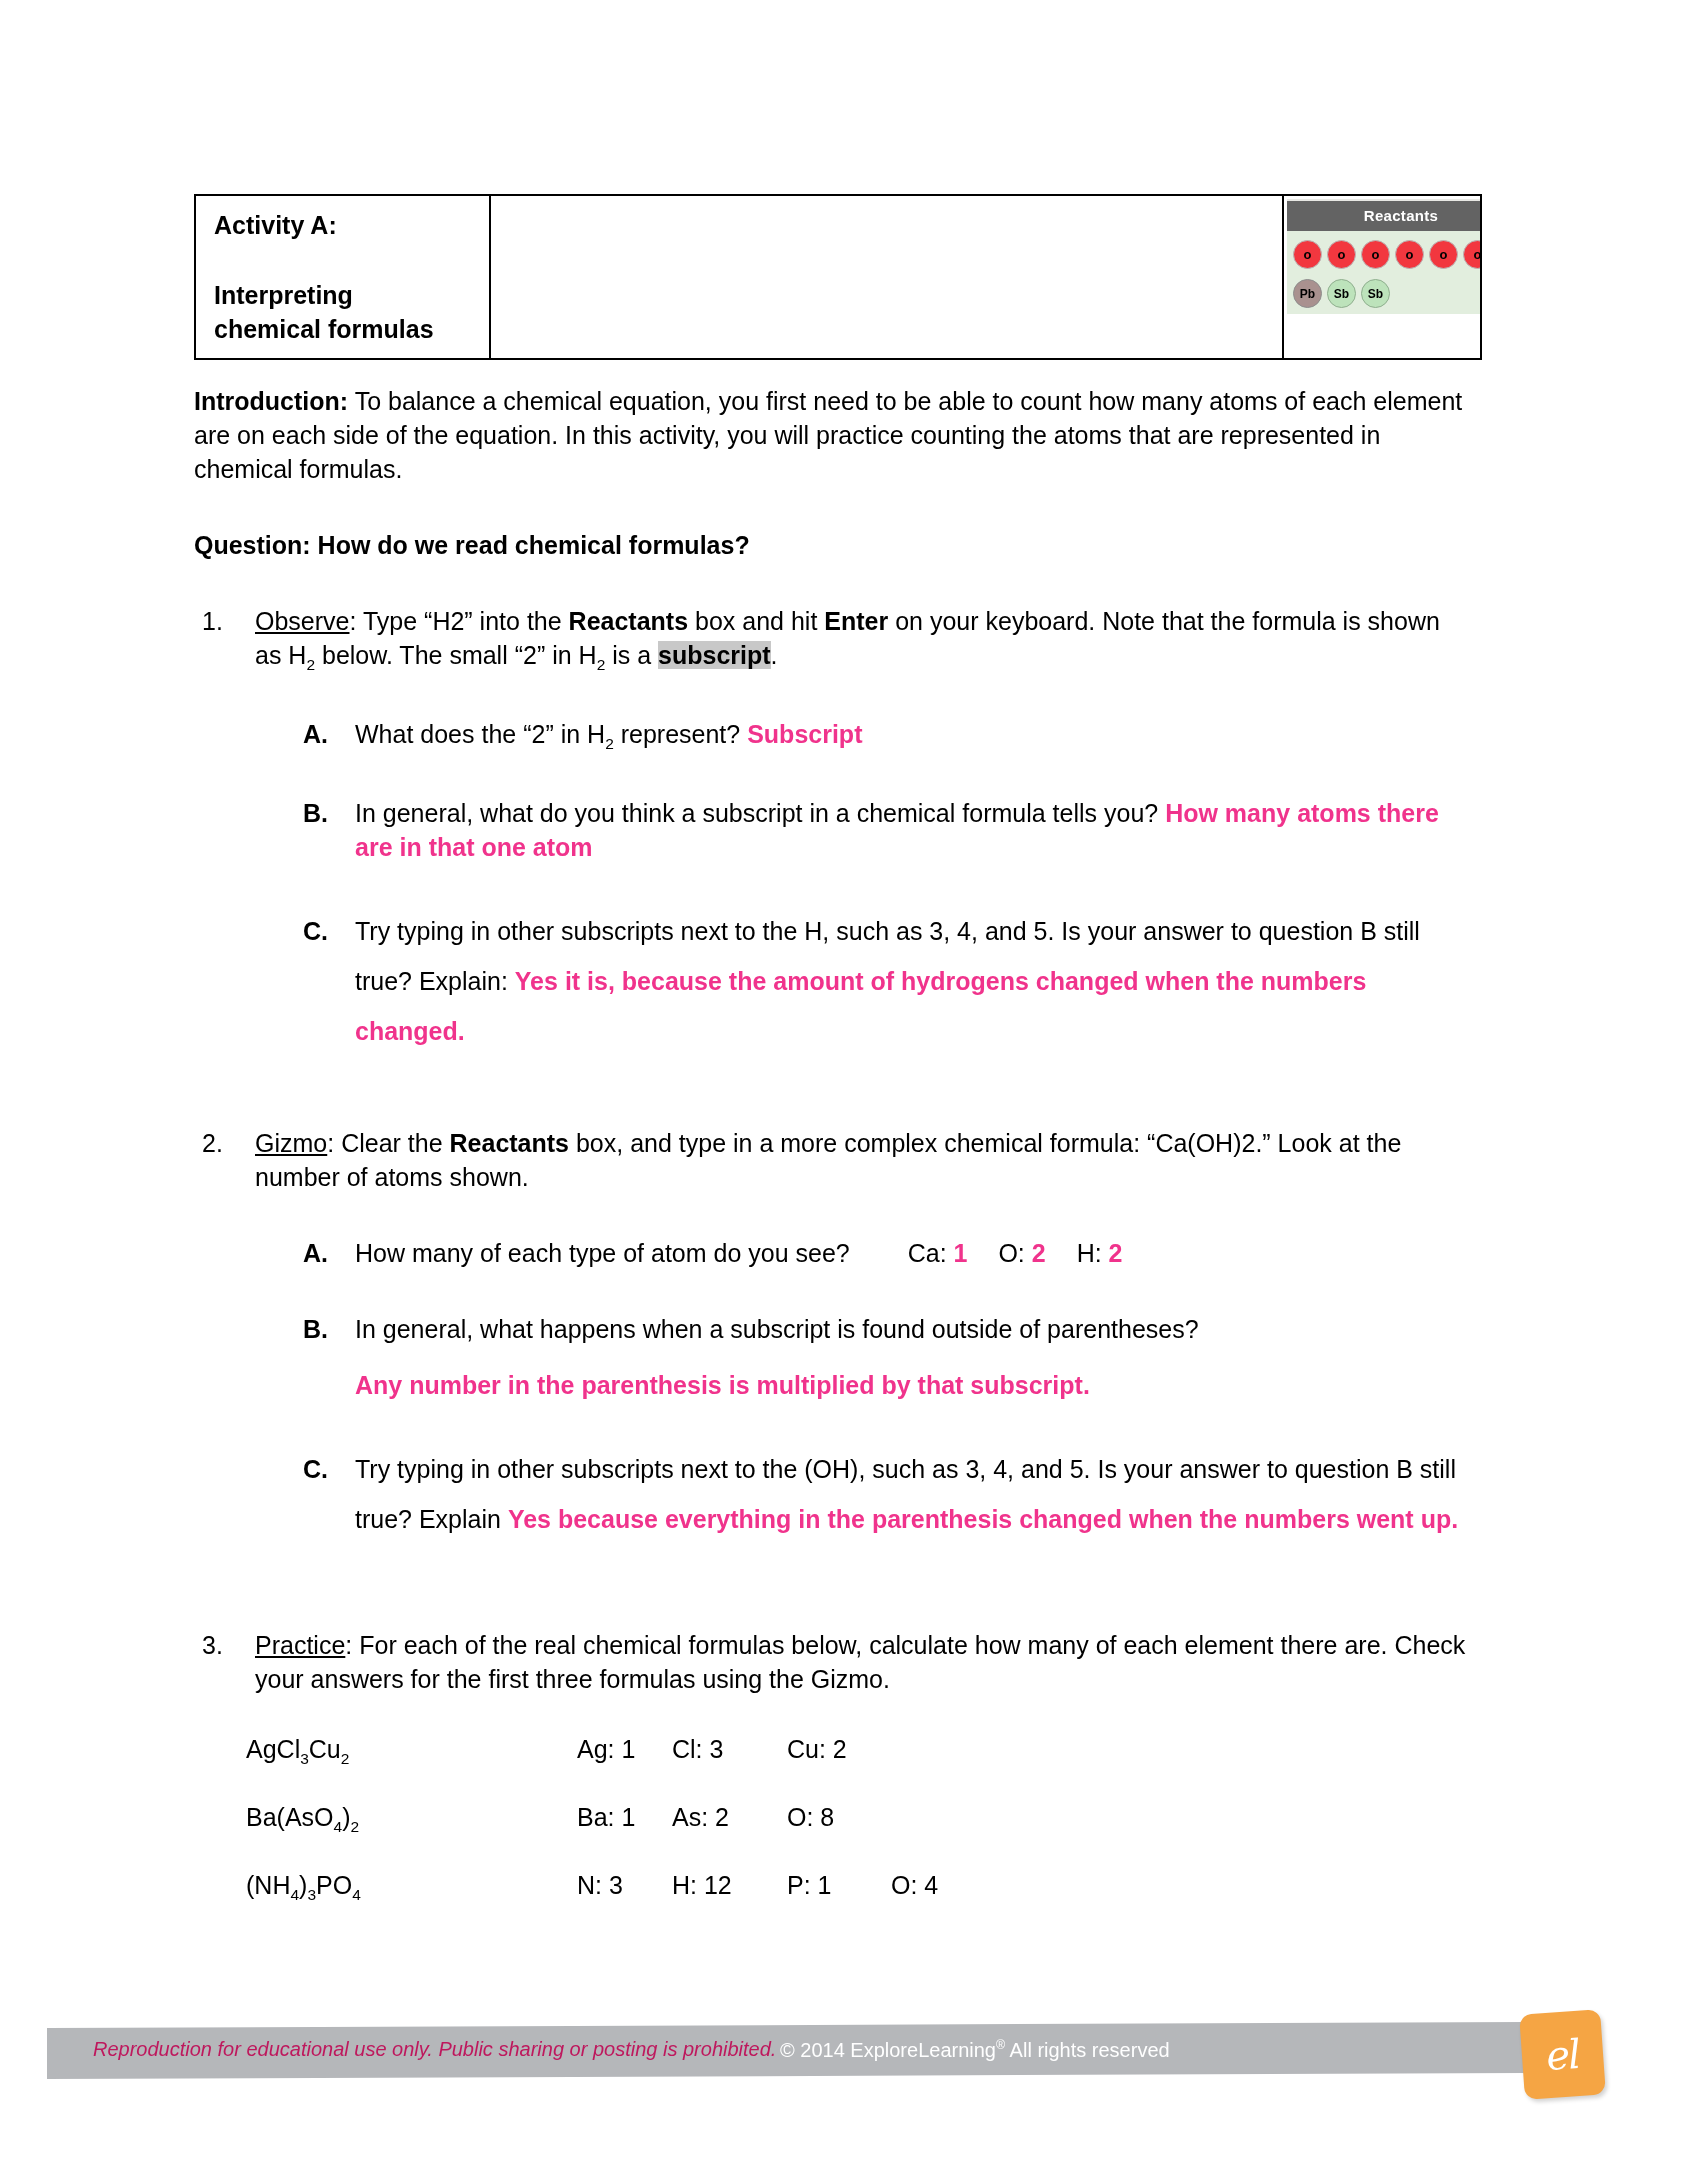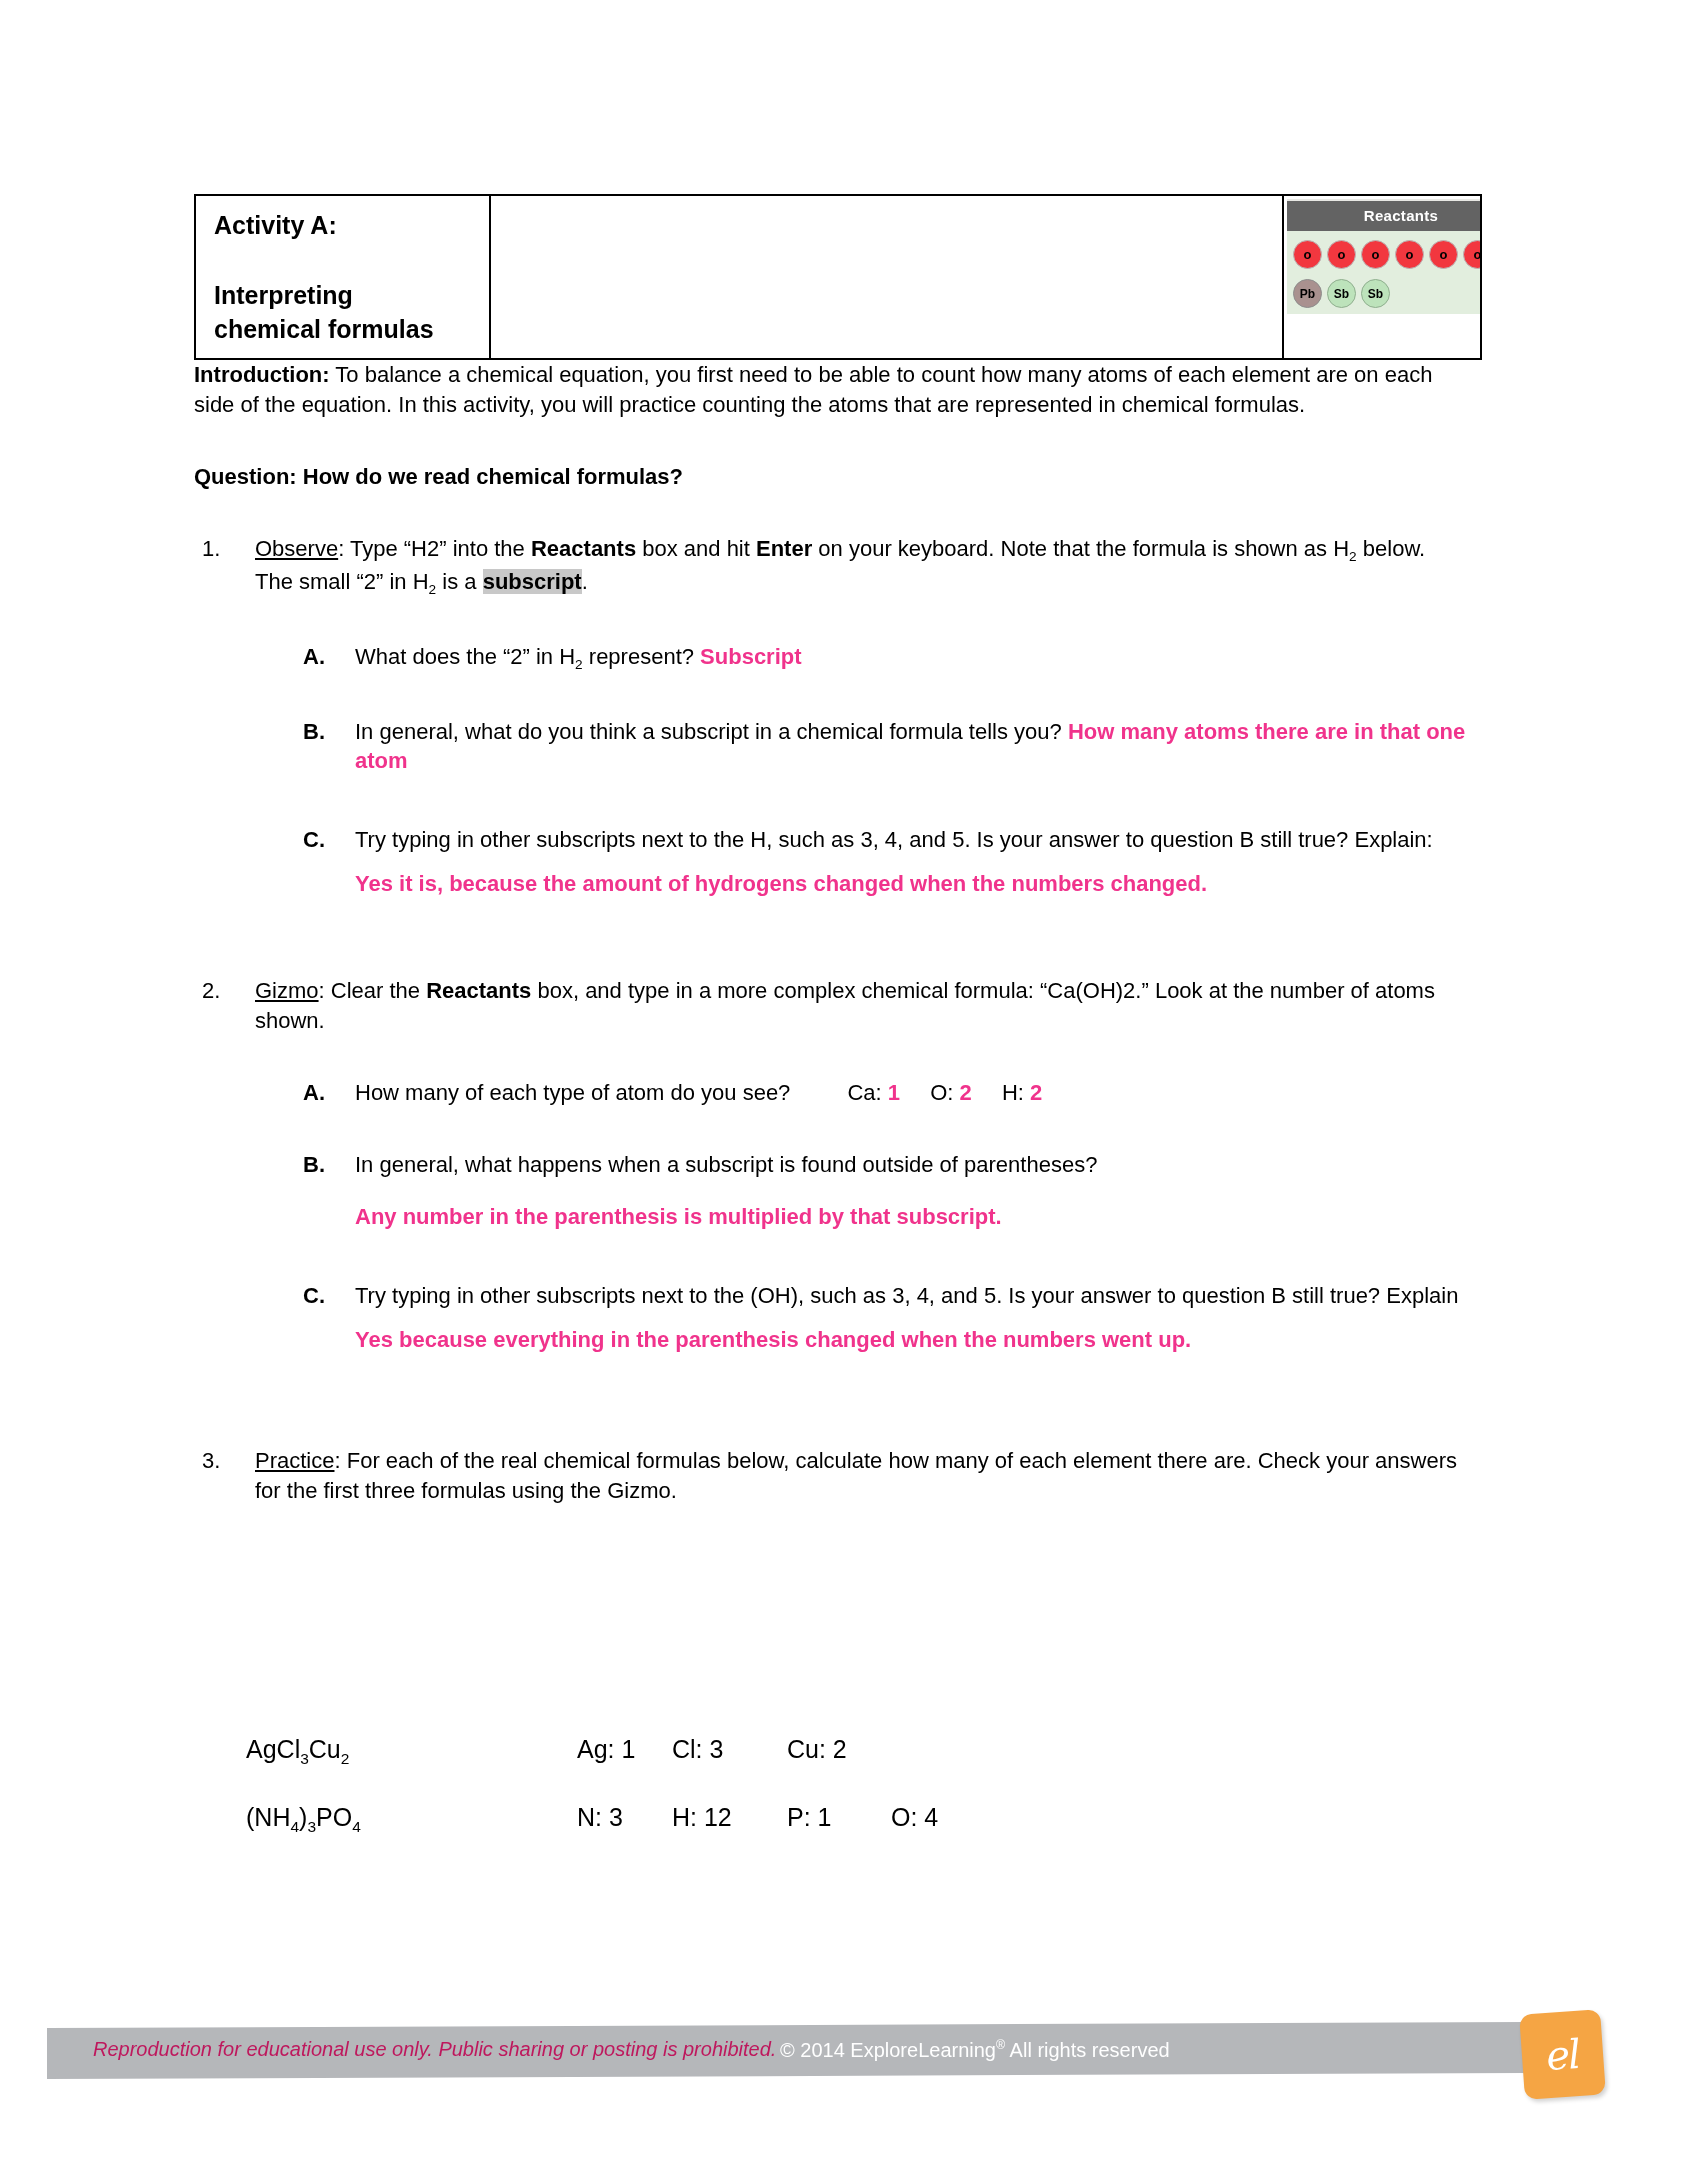--- a/index.html
+++ b/index.html
@@ -133,23 +133,23 @@
     background: #bde3bb;
     border: 1px solid #8fae8e;
     color: #000;
     font-size: 12px;
   }
 
   
   .body-text {
     position: absolute;
     left: 194px;
-    top: 360px;
+    top: 384px;
     width: 1272px;
-    font-size: 22px;
+    font-size: 25px;
     line-height: 1.36;
   }
   .para { margin: 0 0 0 0; }
   .gap-sm { height: 28px; }
   .gap-md { height: 42px; }
   b, .b { font-weight: bold; }
   .u { text-decoration: underline; text-underline-offset: 2px; }
   .hl { background: #c8c8c8; font-weight: bold; }
   .ans {
     color: #f0338c;
@@ -389,20 +389,28 @@
 
     <div class="frow">
       <div class="fform"><span>AgCl</span><sub>3</sub><span>Cu</span><sub>2</sub></div>
       <div class="fcounts">
         <span style="width:95px">Ag: 1</span>
         <span style="width:115px">Cl: 3</span>
         <span style="width:115px">Cu: 2</span>
       </div>
     </div>
 
+    <div class="frow">
+      <div class="fform"><span>Ba(AsO</span><sub>4</sub><span>)</span><sub>2</sub></div>
+      <div class="fcounts">
+        <span style="width:95px">Ba: 1</span>
+        <span style="width:115px">As: 2</span>
+        <span style="width:115px">O: 8</span>
+      </div>
+    </div>
 
     <div class="frow">
       <div class="fform"><span>(NH</span><sub>4</sub><span>)</span><sub>3</sub><span>PO</span><sub>4</sub></div>
       <div class="fcounts">
         <span style="width:95px">N: 3</span>
         <span style="width:115px">H: 12</span>
         <span style="width:104px">P: 1</span>
         <span style="width:99px">O: 4</span>
       </div>
     </div>

